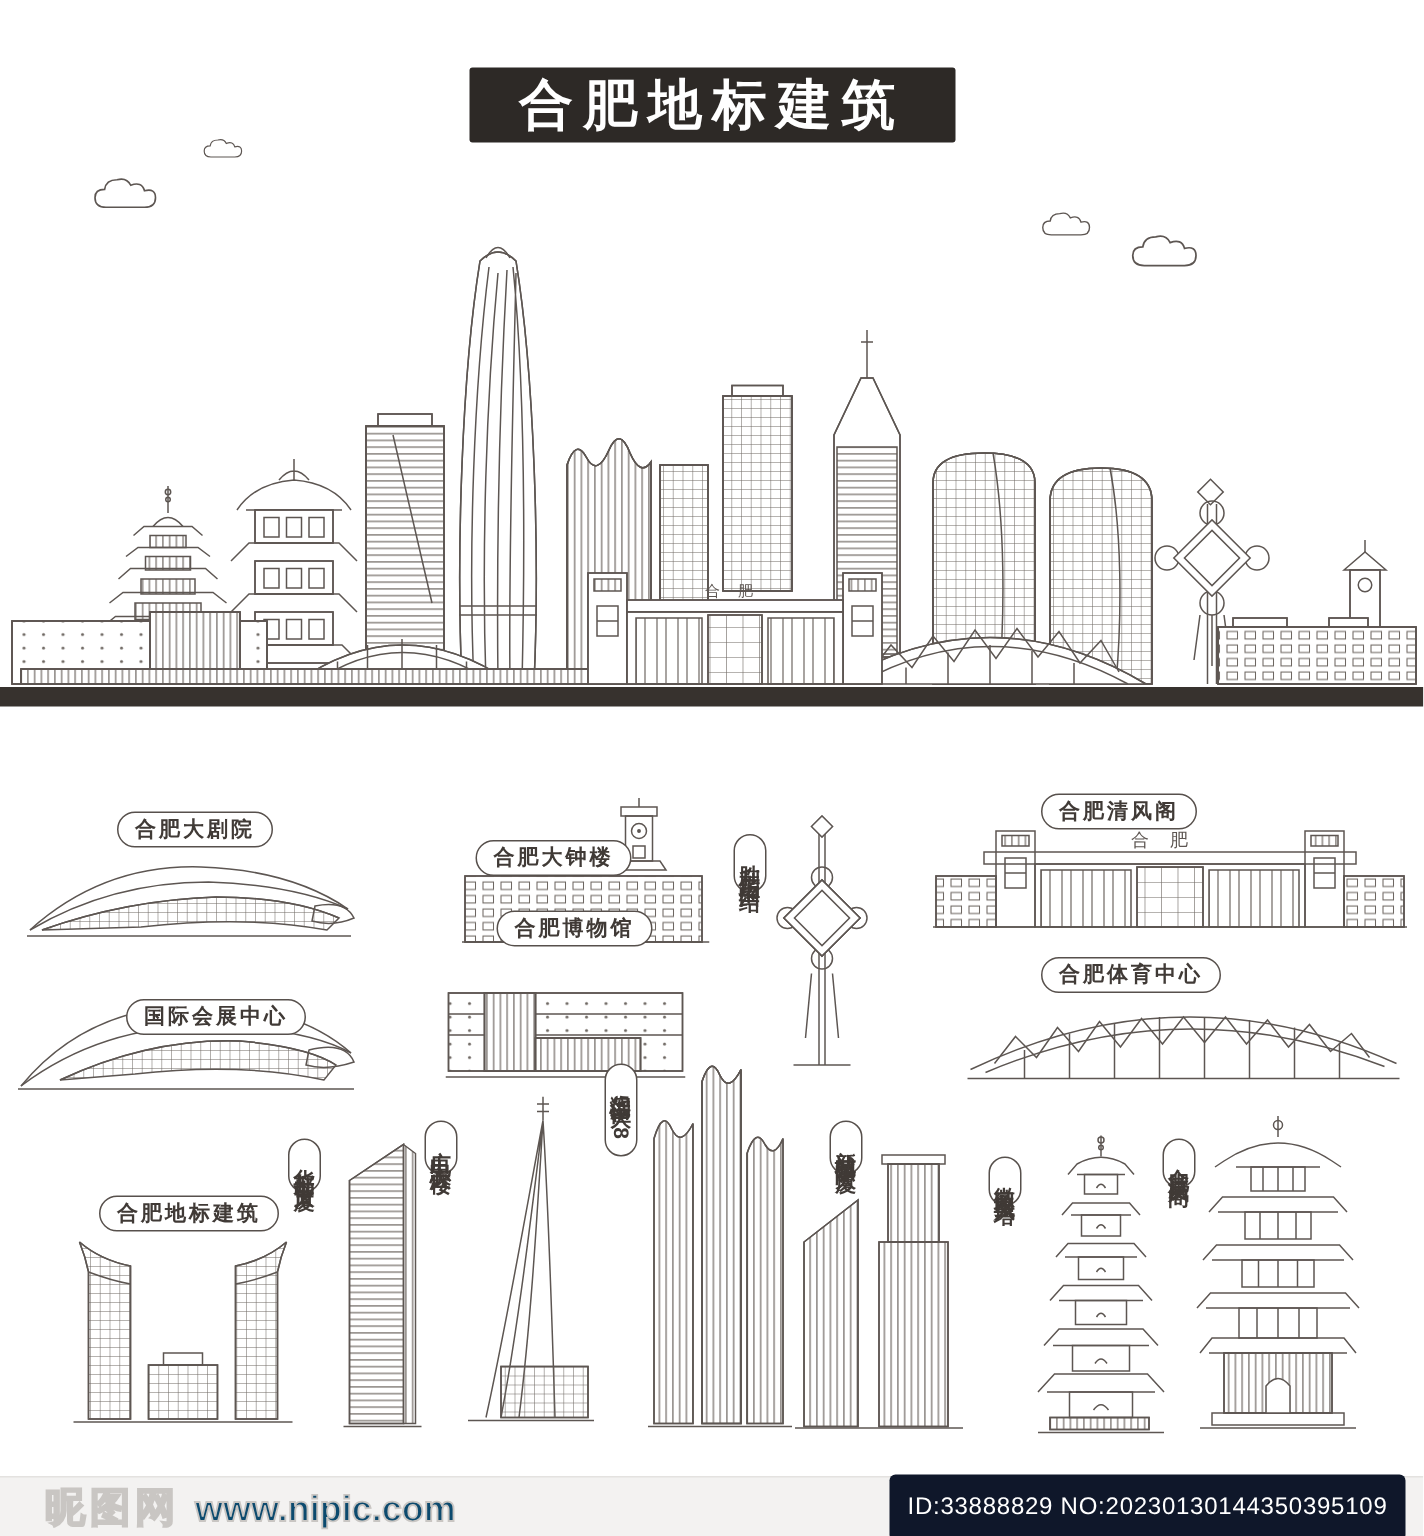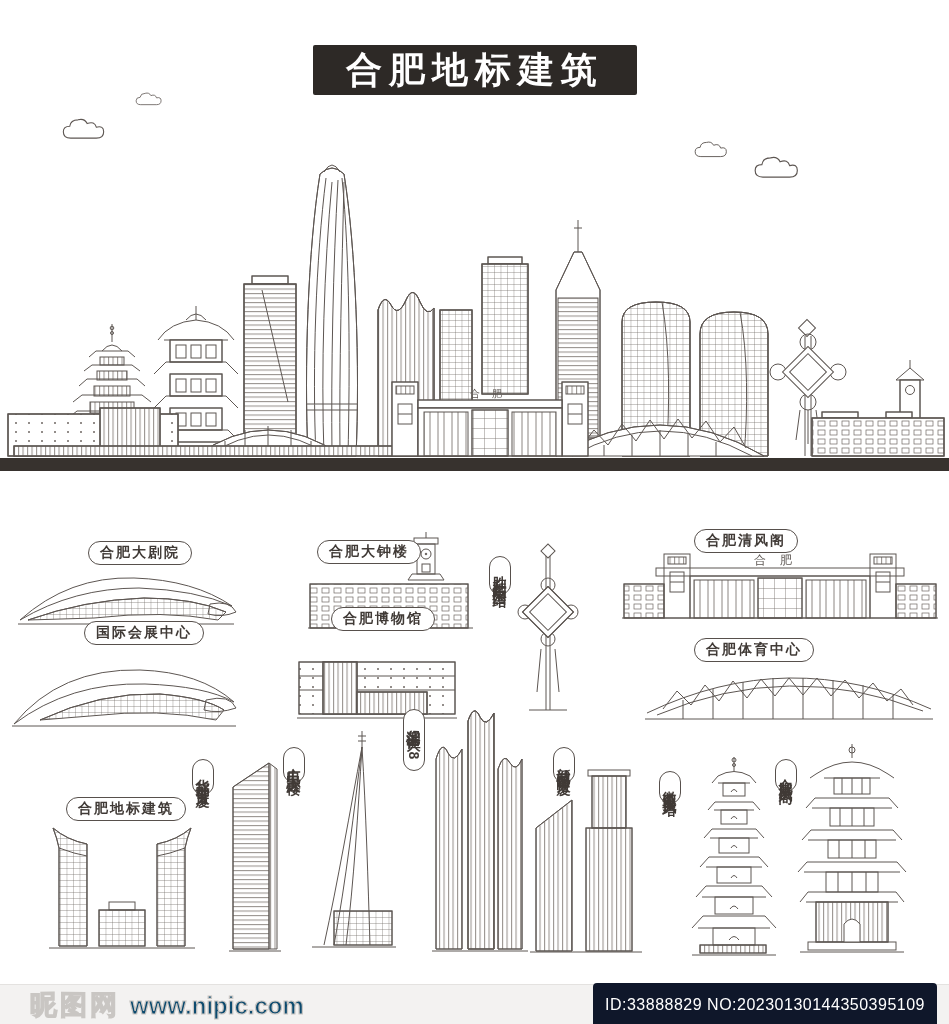--- a/index.html
+++ b/index.html
@@ -255,33 +255,33 @@
       <rect x="424" y="254" width="44" height="44" fill="url(#col12)"></rect>
       <rect x="512" y="254" width="44" height="44" fill="url(#col12)"></rect>
       <rect x="472" y="252" width="36" height="46" fill="url(#grid10)"></rect>
           <rect x="472" y="252" width="36" height="46"></rect>
     </g>
    </g>
   </svg>
 
   <div class="ground"></div>
 
-  <span class="hlabel" style="left:88px;top:541px">合肥大剧院</span>
+  <span class="hlabel" style="left:78px;top:541px">合肥大剧院</span>
   <svg class="abs" style="left:14px;top:560px" width="225" height="74" viewBox="0 0 225 74">
     <g stroke="#5d5652" fill="none" stroke-width="1">
       <path d="M14 60 Q70 40 130 38 Q180 38 212 52 L204 60 Q150 50 80 58 Z" fill="url(#grid6)"></path>
       <path d="M6 60 Q55 16 120 18 Q180 20 218 46"></path>
       <path d="M6 60 Q60 28 125 28 Q182 30 218 46"></path>
       <path d="M14 60 Q70 40 130 38 Q180 38 212 52"></path>
       <path d="M196 44 Q216 40 222 52 Q208 58 194 54 Z"></path>
       <path d="M4 64 H220"></path>
     </g>
   </svg>
 
-  <span class="hlabel" style="left:317px;top:540px">合肥大钟楼</span>
+  <span class="hlabel" style="left:317px;top:560px">合肥大钟楼</span>
   <svg class="abs" style="left:308px;top:532px" width="165" height="100" viewBox="0 0 165 100">
     <g stroke="#5d5652" fill="none" stroke-width="1">
       <path d="M118 0 V6"></path>
       <rect x="106" y="6" width="24" height="6"></rect>
       <rect x="109" y="12" width="18" height="30"></rect>
       <circle cx="118" cy="22" r="5"></circle>
         <circle cx="118" cy="22" r="0.8" fill="#5d5652"></circle>
       <rect x="114" y="32" width="8" height="8"></rect>
       <path d="M104 42 H132 L136 48 H100 Z"></path>
       <rect x="2" y="52" width="158" height="44" fill="url(#winrow)"></rect>
@@ -326,21 +326,21 @@
       <rect x="138" y="30" width="44" height="40" fill="url(#grid10)"></rect>
         <rect x="138" y="30" width="44" height="40"></rect>
       <rect x="4" y="36" width="40" height="34" fill="url(#winrow)"></rect>
         <rect x="4" y="36" width="40" height="34"></rect>
       <rect x="276" y="36" width="40" height="34" fill="url(#winrow)"></rect>
         <rect x="276" y="36" width="40" height="34"></rect>
       <path d="M2 70 H318"></path>
     </g>
   </svg>
 
-  <span class="hlabel" style="left:84px;top:621px">国际会展中心</span>
+  <span class="hlabel" style="left:84px;top:666px">国际会展中心</span>
   <svg class="abs" style="left:10px;top:658px" width="228" height="74" viewBox="0 0 228 74">
     <g stroke="#5d5652" fill="none" stroke-width="1">
       <path d="M30 62 Q90 34 150 36 Q196 40 214 52 L206 62 Q150 50 80 58 Z" fill="url(#grid6)"></path>
       <path d="M4 66 Q50 10 130 12 Q190 14 224 44"></path>
       <path d="M4 66 Q60 24 135 26 Q195 28 224 44"></path>
       <path d="M30 62 Q90 34 150 36 Q196 40 214 52"></path>
       <path d="M196 42 Q220 36 226 50 Q208 56 194 52 Z"></path>
       <path d="M2 68 H226"></path>
     </g>
   </svg>

